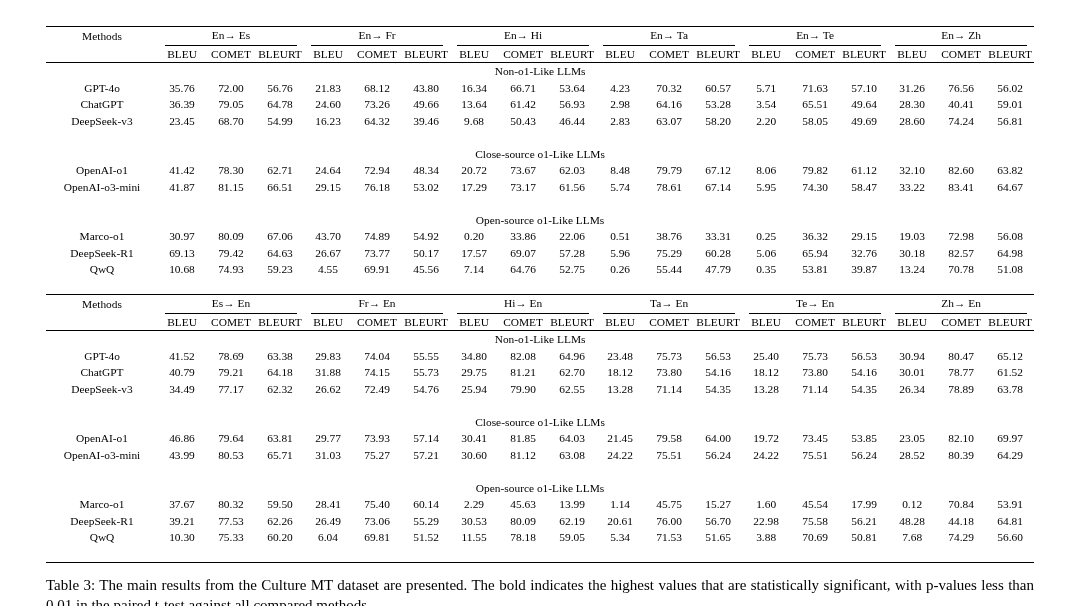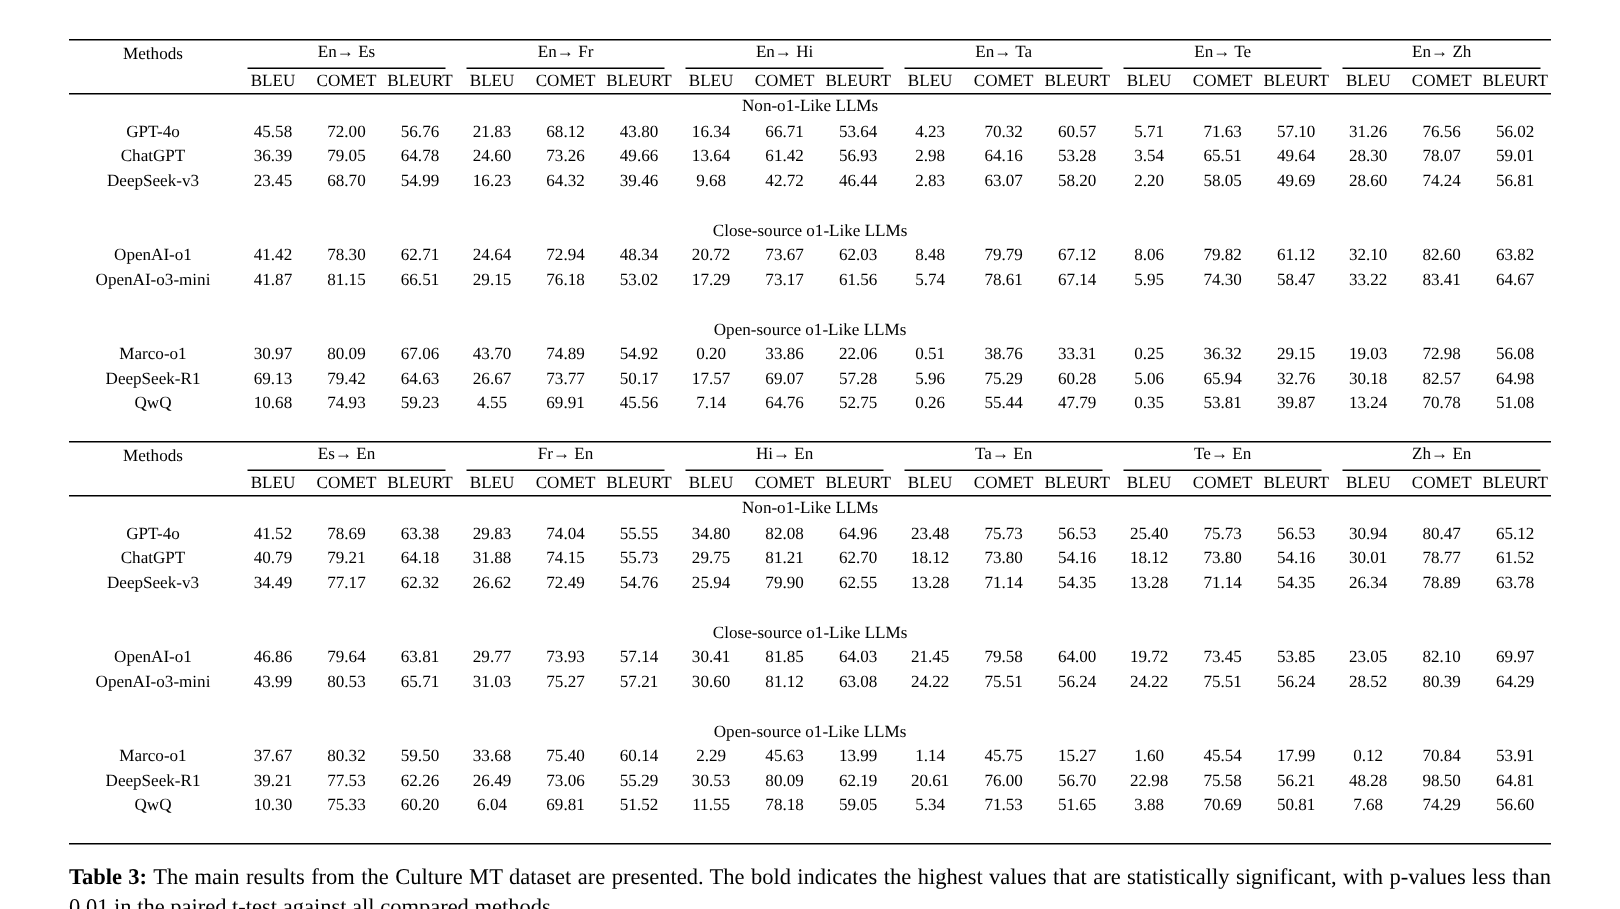--- a/index.html
+++ b/index.html
@@ -57,21 +57,21 @@
     padding-bottom: 1px;
     margin: 0 7px;
   }
   .caption {
     width: 988px;
     margin-top: 12px;
     font-size: 15px;
     line-height: 20px;
     text-align: justify;
   }
-  .caption b { font-weight: bold; }
+  .caption b { font-weight: normal; }
 </style>
 </head>
 <body>
 
 <div class="page">
 
   <table class="main">
     <colgroup>
       <col style="width:112px">
       <col style="width:48px">
@@ -134,21 +134,21 @@
           <td>BLEURT</td>
           <td>BLEU</td>
           <td>COMET</td>
           <td>BLEURT</td>
         </tr>
         <tr class="grouphdr rule-mid">
           <td colspan="19">Non-o1-Like LLMs</td>
         </tr>
         <tr>
           <td class="methodcol">GPT-4o</td>
-          <td>45.58</td>
+          <td>35.76</td>
           <td>72.00</td>
           <td>56.76</td>
           <td>21.83</td>
           <td>68.12</td>
           <td>43.80</td>
           <td>16.34</td>
           <td>66.71</td>
           <td>53.64</td>
           <td>4.23</td>
           <td>70.32</td>
@@ -171,33 +171,33 @@
           <td>13.64</td>
           <td>61.42</td>
           <td>56.93</td>
           <td>2.98</td>
           <td>64.16</td>
           <td>53.28</td>
           <td>3.54</td>
           <td>65.51</td>
           <td>49.64</td>
           <td>28.30</td>
-          <td>78.07</td>
+          <td>40.41</td>
           <td>59.01</td>
         </tr>
         <tr>
           <td class="methodcol">DeepSeek-v3</td>
           <td>23.45</td>
           <td>68.70</td>
           <td>54.99</td>
           <td>16.23</td>
           <td>64.32</td>
           <td>39.46</td>
           <td>9.68</td>
-          <td>42.72</td>
+          <td>50.43</td>
           <td>46.44</td>
           <td>2.83</td>
           <td>63.07</td>
           <td>58.20</td>
           <td>2.20</td>
           <td>58.05</td>
           <td>49.69</td>
           <td>28.60</td>
           <td>74.24</td>
           <td>56.81</td>
@@ -482,21 +482,21 @@
           <td colspan="19"></td>
         </tr>
         <tr class="grouphdr">
           <td colspan="19">Open-source o1-Like LLMs</td>
         </tr>
         <tr>
           <td class="methodcol">Marco-o1</td>
           <td>37.67</td>
           <td>80.32</td>
           <td class="bold">59.50</td>
-          <td>33.68</td>
+          <td>28.41</td>
           <td>75.40</td>
           <td class="bold">60.14</td>
           <td>2.29</td>
           <td>45.63</td>
           <td>13.99</td>
           <td>1.14</td>
           <td>45.75</td>
           <td>15.27</td>
           <td>1.60</td>
           <td>45.54</td>
@@ -516,21 +516,21 @@
           <td>30.53</td>
           <td>80.09</td>
           <td>62.19</td>
           <td>20.61</td>
           <td>76.00</td>
           <td>56.70</td>
           <td>22.98</td>
           <td>75.58</td>
           <td>56.21</td>
           <td>48.28</td>
-          <td>98.50</td>
+          <td>44.18</td>
           <td>64.81</td>
         </tr>
         <tr>
           <td class="methodcol">QwQ</td>
           <td>10.30</td>
           <td>75.33</td>
           <td>60.20</td>
           <td>6.04</td>
           <td>69.81</td>
           <td>51.52</td>

